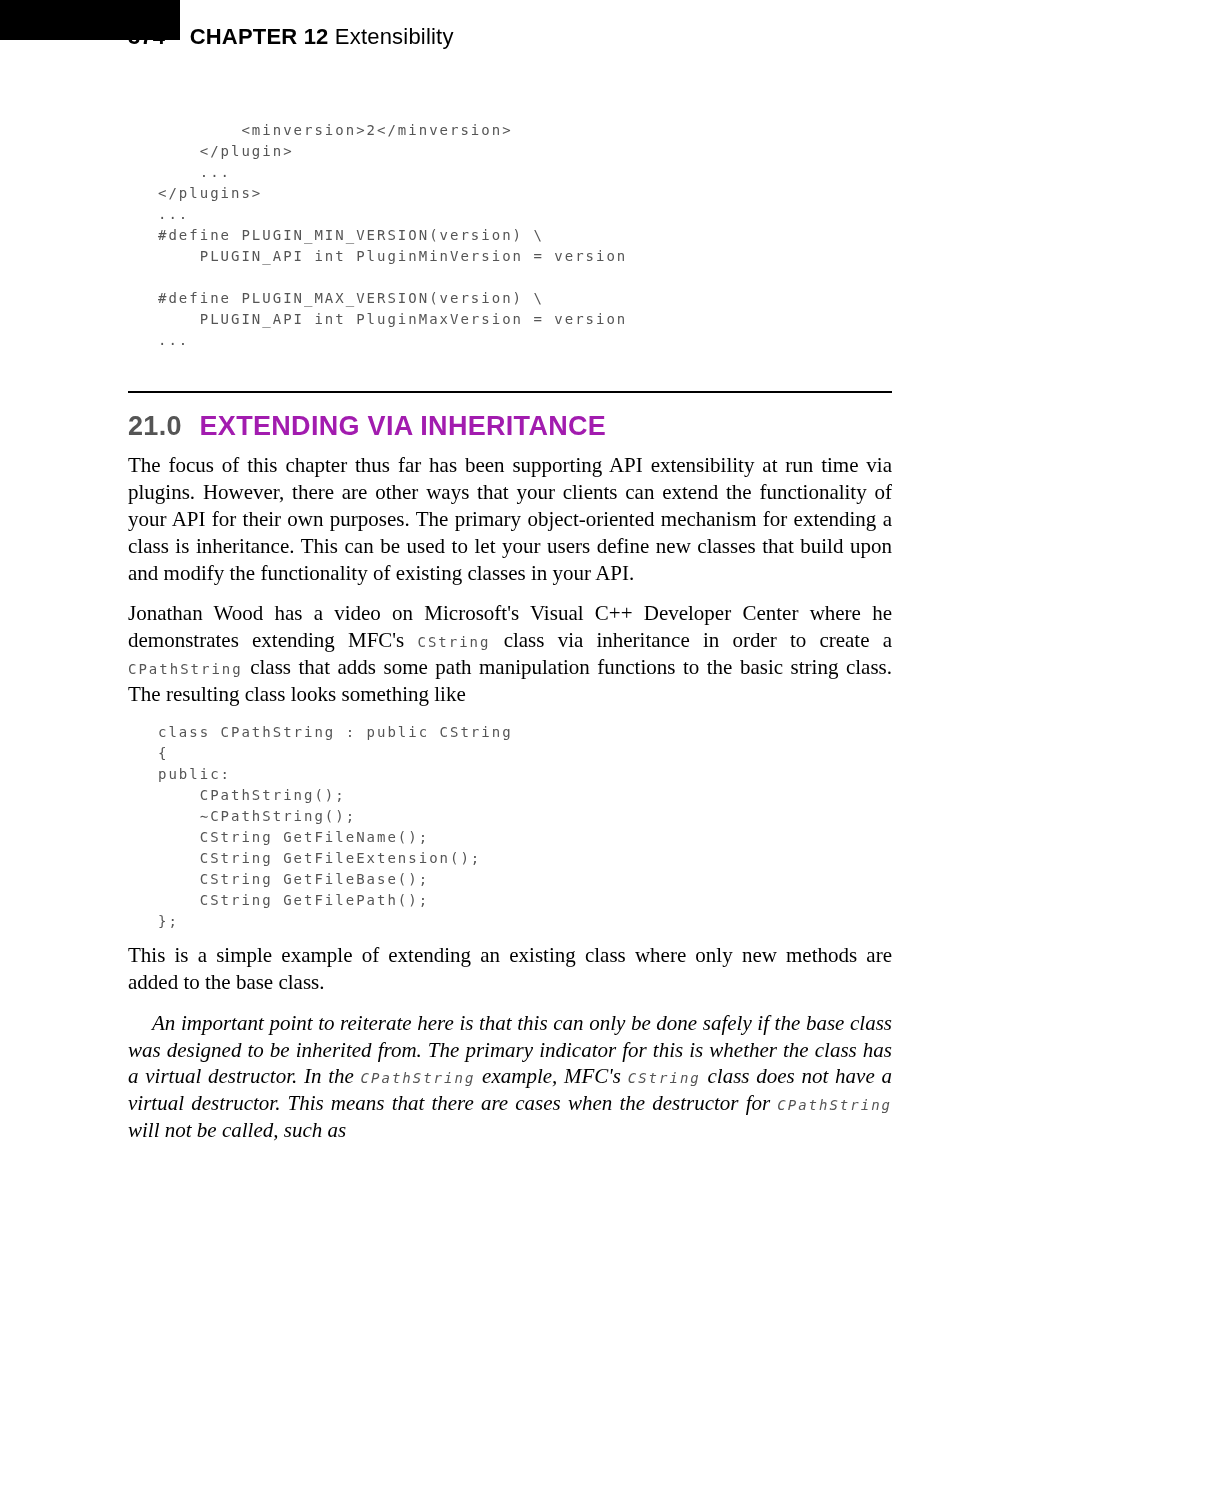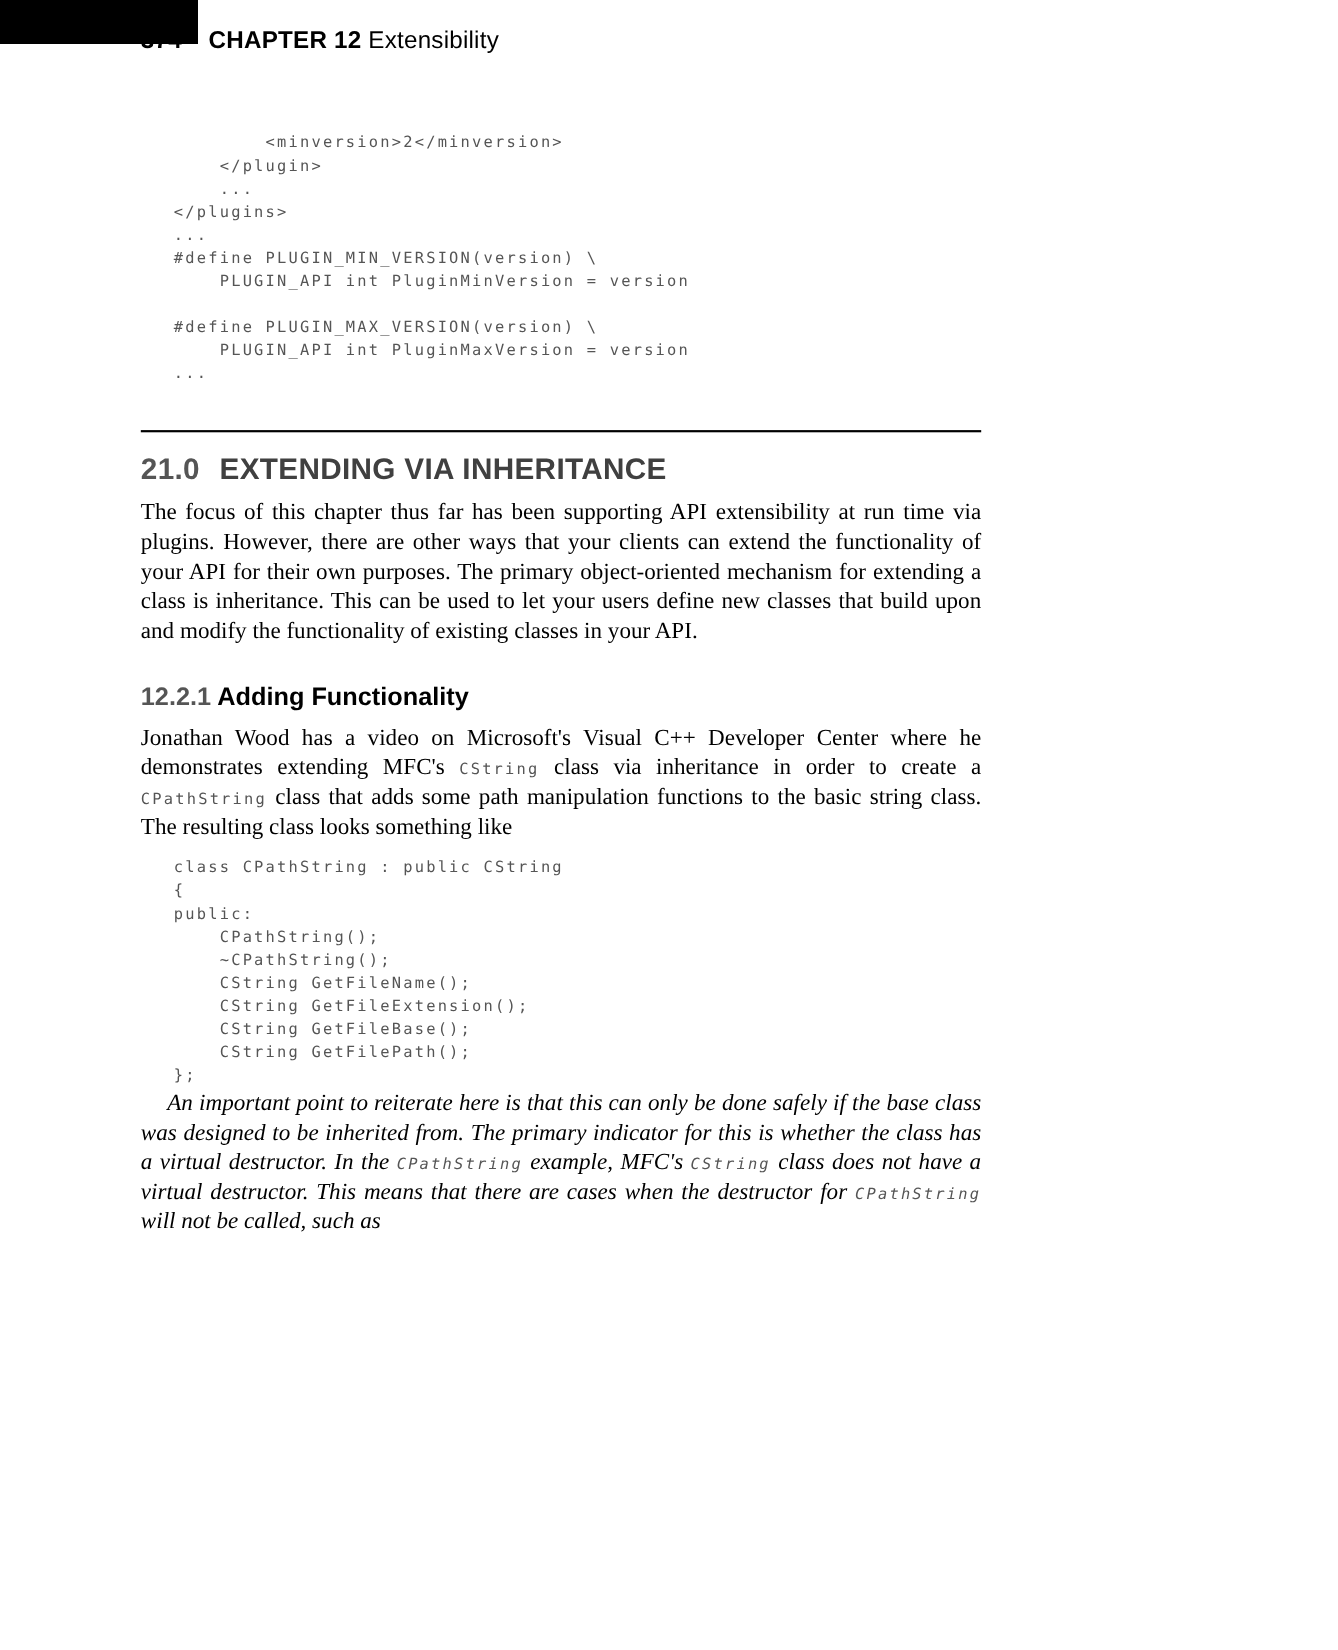--- a/index.html
+++ b/index.html
@@ -85,21 +85,21 @@
     font-weight: 700;
     font-size: 27px;
     color: #555;
     margin: 18px 0 6px 0;
     letter-spacing: 0.3px;
   }
   h2.sect .snum {
     margin-right: 10px;
   }
   h2.sect .stitle {
-    color: #404040;
+    color: #a21caf;
     text-align: right;
   }
 
   h3.subsect {
     font-family: "Helvetica Neue", Helvetica, Arial, sans-serif;
     font-weight: 700;
     font-size: 23px;
     color: #555;
     margin: 34px 0 4px 0;
   }
@@ -140,39 +140,35 @@
 
   <hr class="section-rule">
 
   <h2 class="sect">
     <span class="snum">21.0</span>
     <span class="stitle">EXTENDING VIA INHERITANCE</span>
   </h2>
 
   <p class="body">The focus of this chapter thus far has been supporting API extensibility at run time via plugins. However, there are other ways that your clients can extend the functionality of your API for their own purposes. The primary object-oriented mechanism for extending a class is inheritance. This can be used to let your users define new classes that build upon and modify the functionality of existing classes in your API.</p>
 
-  <h3 class="subsect">
-    <span class="snum">12.2.1</span>
-    <span> </span>
-    <span class="stitle">Adding Functionality</span>
-  </h3>
 
   <p class="body">
     <span>Jonathan Wood has a video on Microsoft's Visual C++ Developer Center where he demonstrates extending MFC's </span><span class="code-inline">CString</span><span> class via inheritance in order to create a </span><span class="code-inline">CPathString</span><span> class that adds some path manipulation functions to the basic string class. The resulting class looks something like</span>
   </p>
 
   <pre class="code">class CPathString : public CString
 {
 public:
     CPathString();
     ∼CPathString();
     CString GetFileName();
     CString GetFileExtension();
     CString GetFileBase();
     CString GetFilePath();
 };</pre>
 
+  <p class="body">This is a simple example of extending an existing class where only new methods are added to the base class.</p>
 
   <p class="body indent">
     <span>An important point to reiterate here is that this can only be done safely if the base class was designed to be inherited from. The primary indicator for this is whether the class has a virtual destructor. In the </span><span class="code-inline">CPathString</span><span> example, MFC's </span><span class="code-inline">CString</span><span> class does not have a virtual destructor. This means that there are cases when the destructor for </span><span class="code-inline">CPathString</span><span> will not be called, such as</span>
   </p>
 
 </div>
 
 </body></html>

